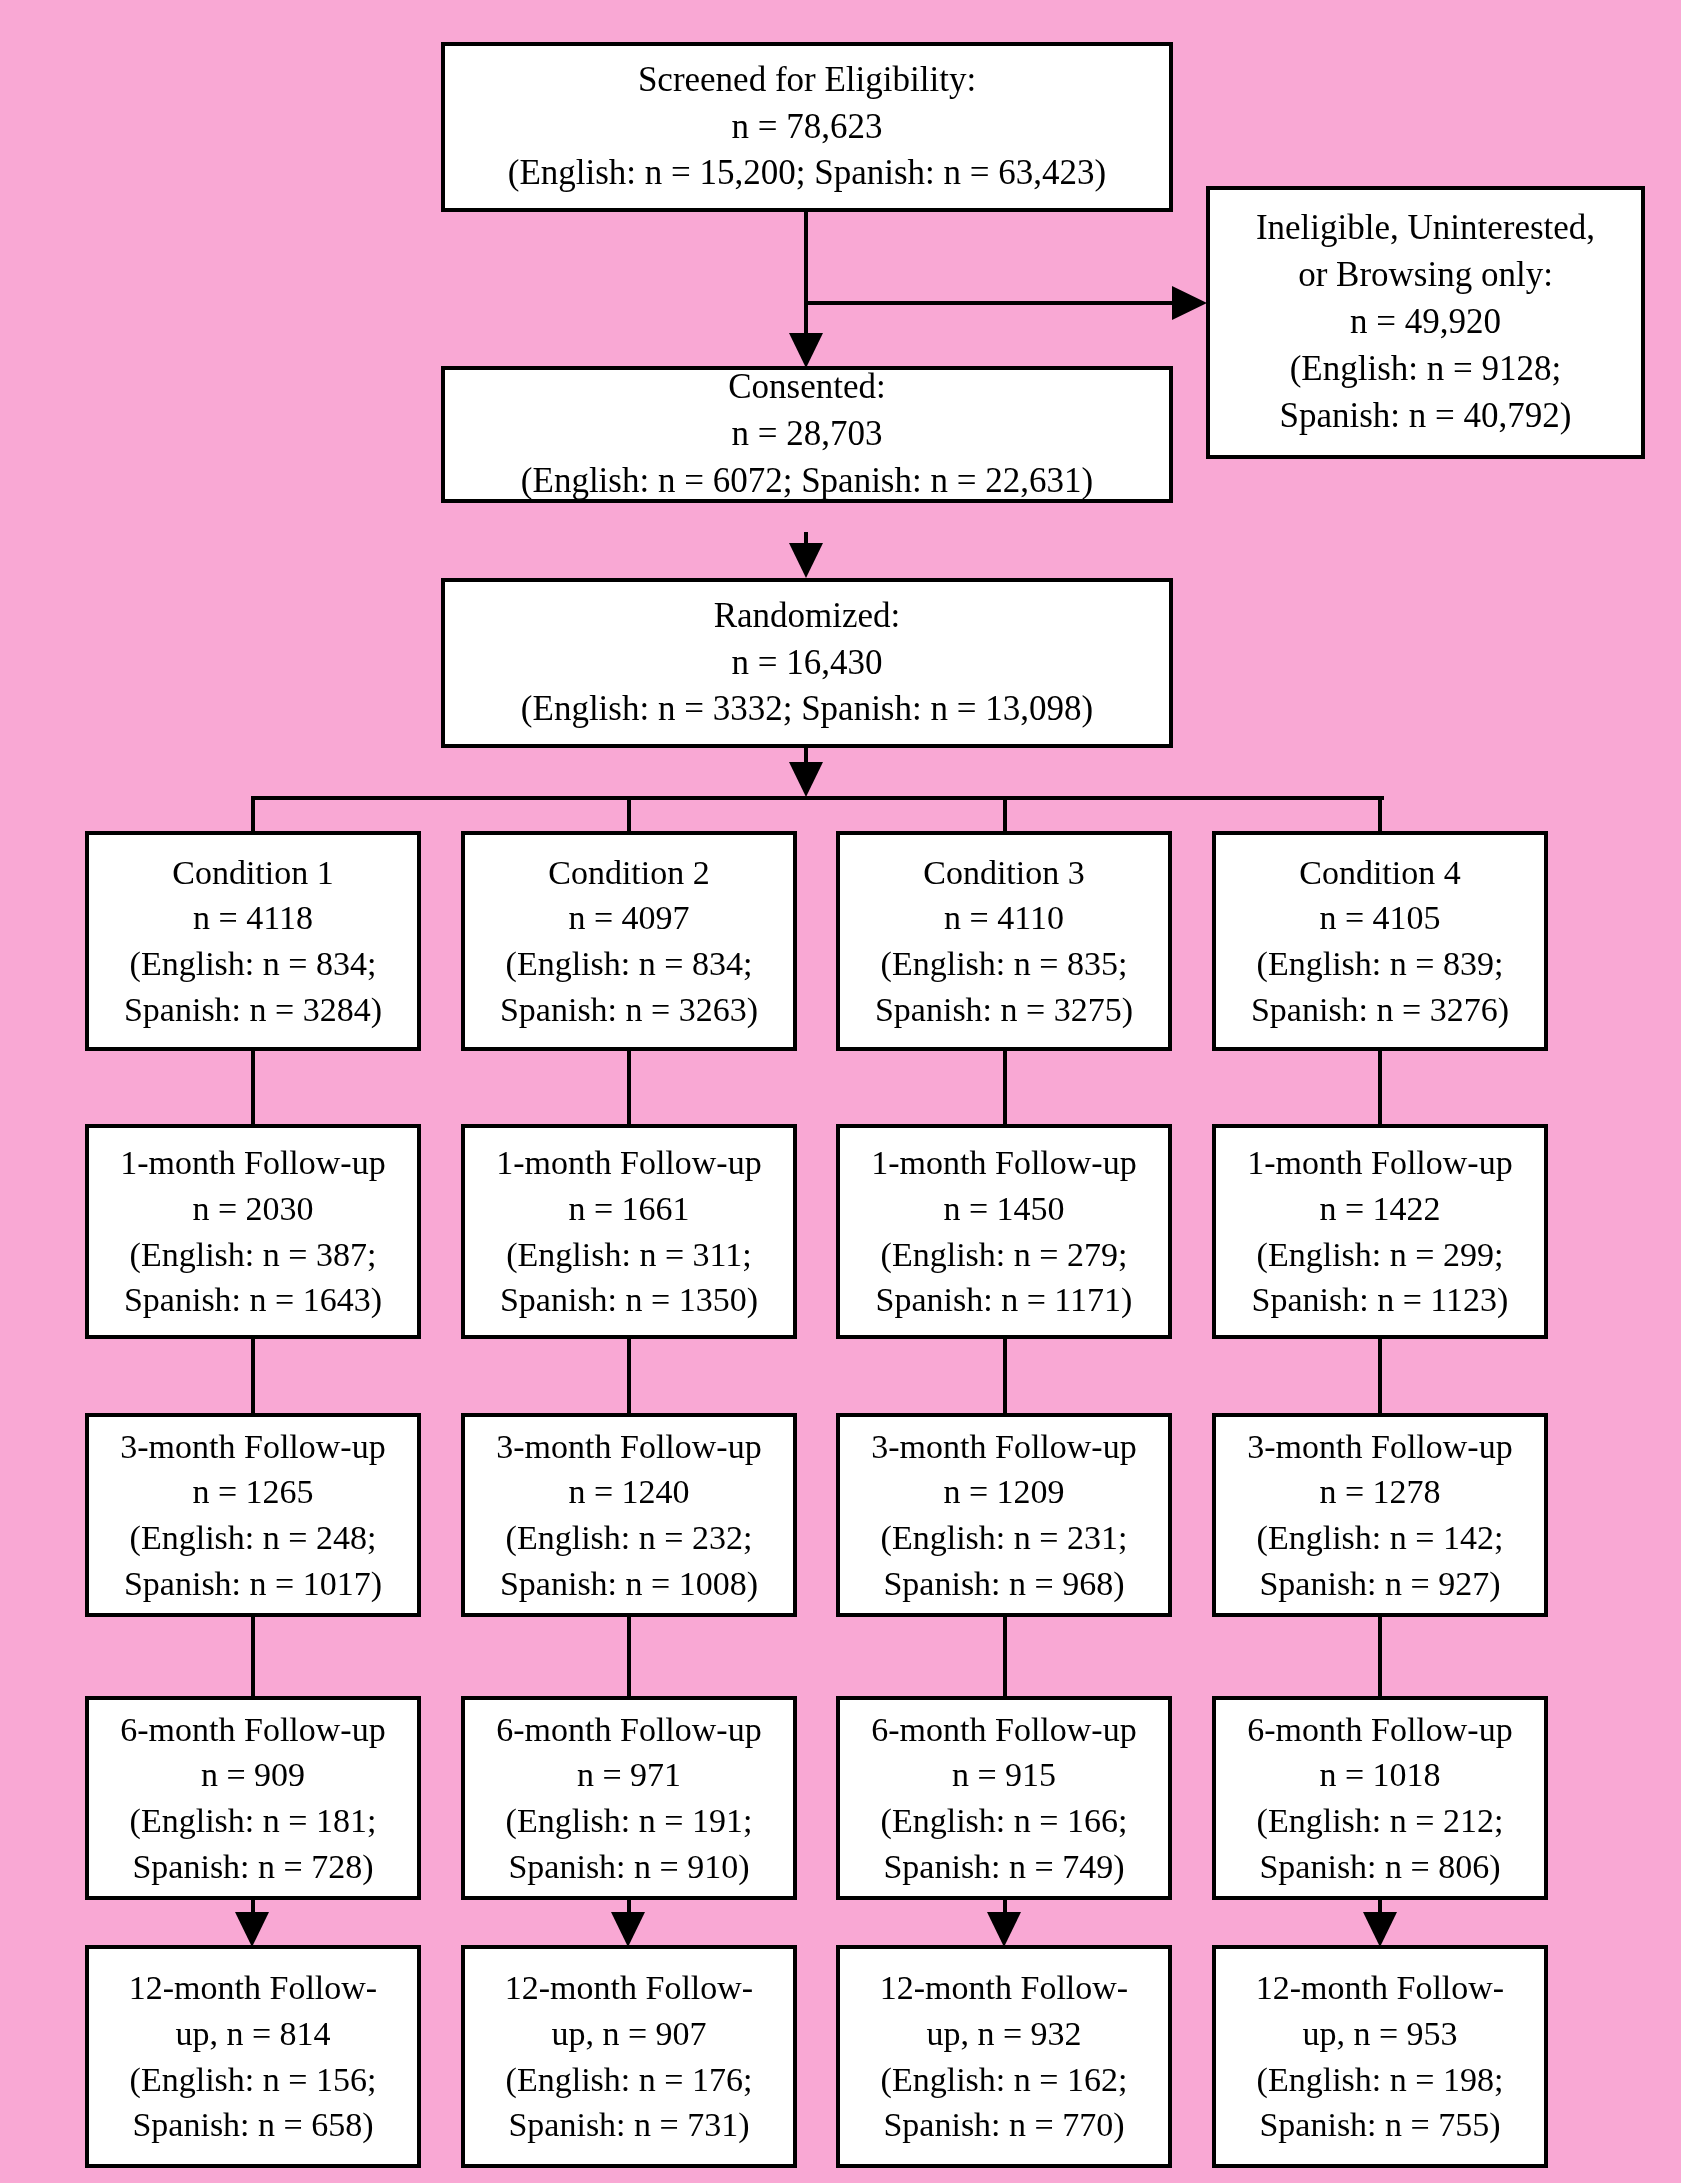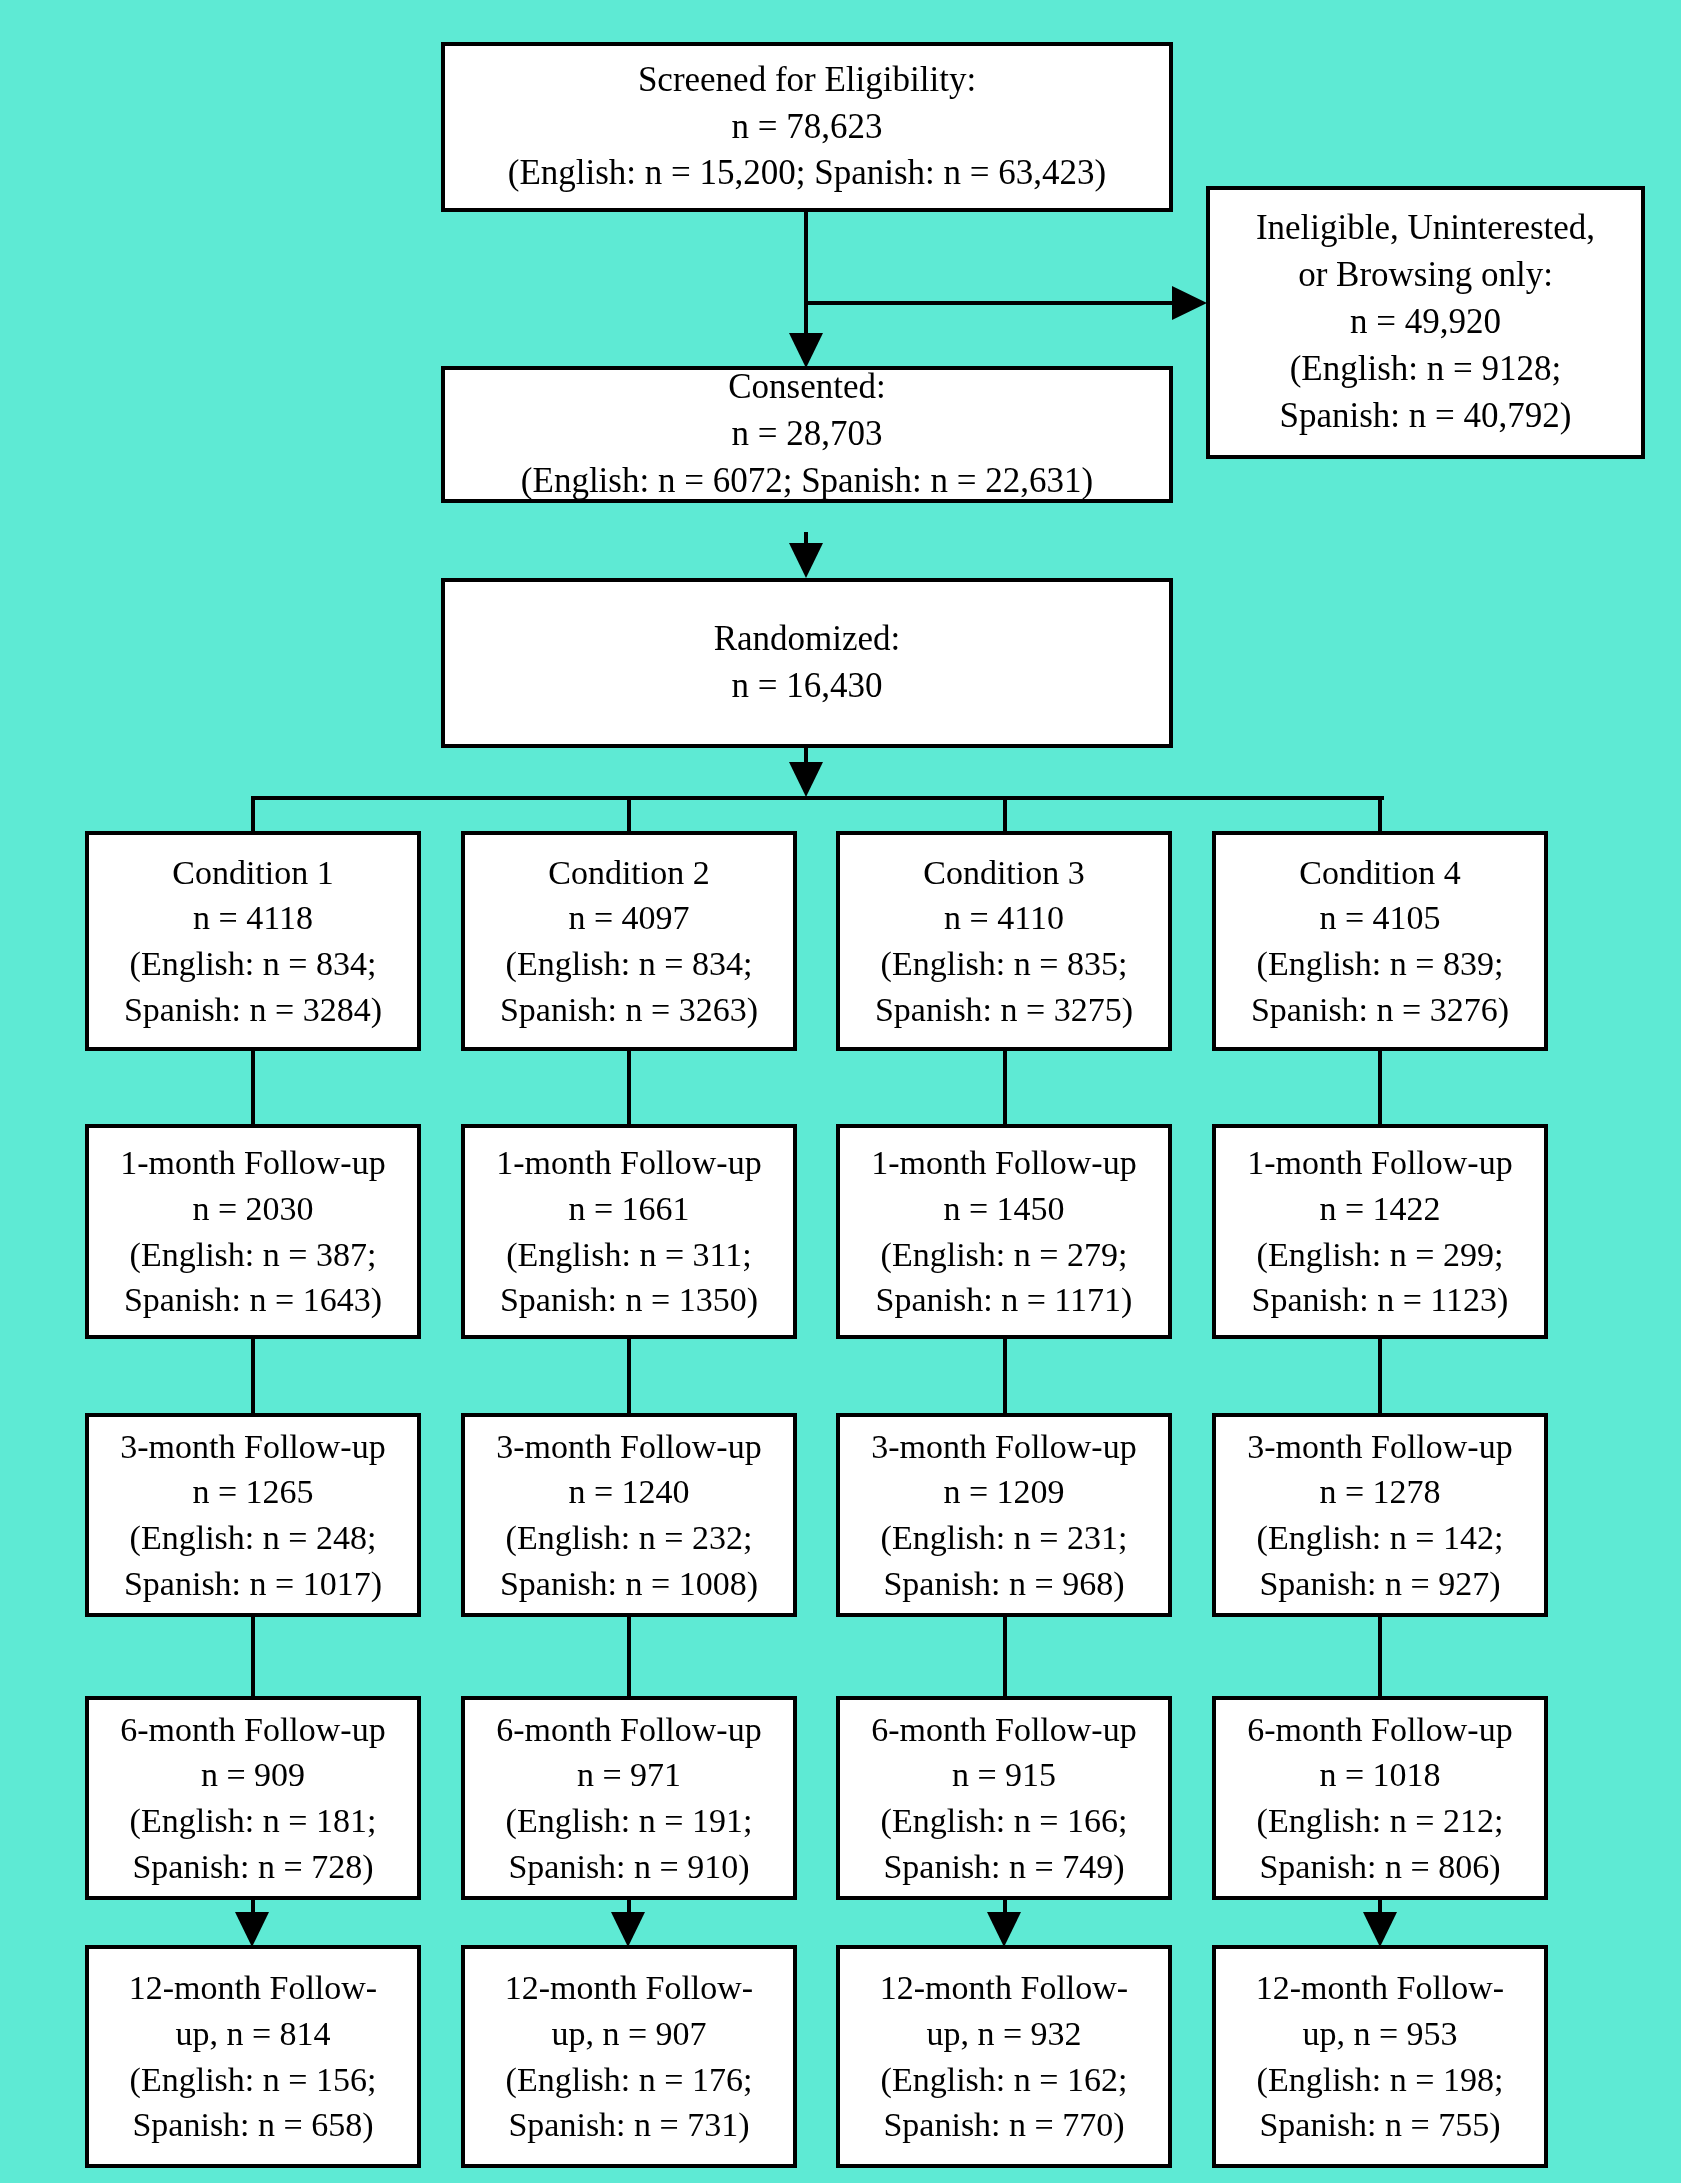--- a/index.html
+++ b/index.html
@@ -1,17 +1,17 @@
 <!DOCTYPE html>
 <html style="font-size:13.3px"><head>
 <meta charset="utf-8">
 <style>
   html,body { margin:0; padding:0; background:#ffffff; }
   .canvas {
-    position:relative; width:1682px; height:2183px; background:#5eead4;
+    position:relative; width:1682px; height:2183px; background:#f9a8d4;
     font-family:"Liberation Serif","DejaVu Serif",serif; color:#000000;
   }
   .box {
     position:absolute; border:4.2px solid #000000; background:#ffffff;
     box-sizing:border-box; display:flex; flex-direction:column;
     justify-content:center; align-items:center; text-align:center;
   }
   .box .ln { font-size:34px; line-height:1.34; white-space:nowrap; }
   .box.central .ln { font-size:35px; }
   .vline { position:absolute; width:4.2px; background:#000000; }
@@ -44,20 +44,21 @@
 
   <div class="box central" style="left:441px;top:366px;width:732px;height:137px">
     <div class="ln">Consented:</div>
     <div class="ln">n = 28,703</div>
     <div class="ln">(English: n = 6072; Spanish: n = 22,631)</div>
   </div>
 
   <div class="box central" style="left:441px;top:578px;width:732px;height:170px">
     <div class="ln">Randomized:</div>
     <div class="ln">n = 16,430</div>
+    <div class="ln">(English: n = 3332; Spanish: n = 13,098)</div>
   </div>
 
   <div class="vline" style="left:804px;top:212px;height:123px"></div>
   <div class="ah-down" style="left:789px;top:333px"></div>
 
   <div class="hline" style="left:804px;top:301px;width:368px"></div>
   <div class="ah-right" style="left:1172px;top:286px"></div>
 
   <div class="vline" style="left:804px;top:532px;height:13.3px"></div>
   <div class="ah-down" style="left:789px;top:543px"></div>

